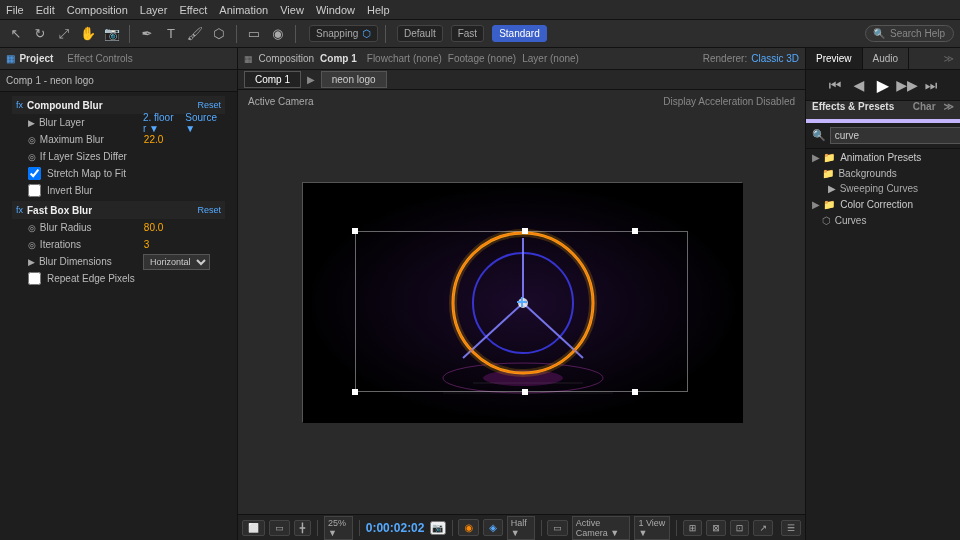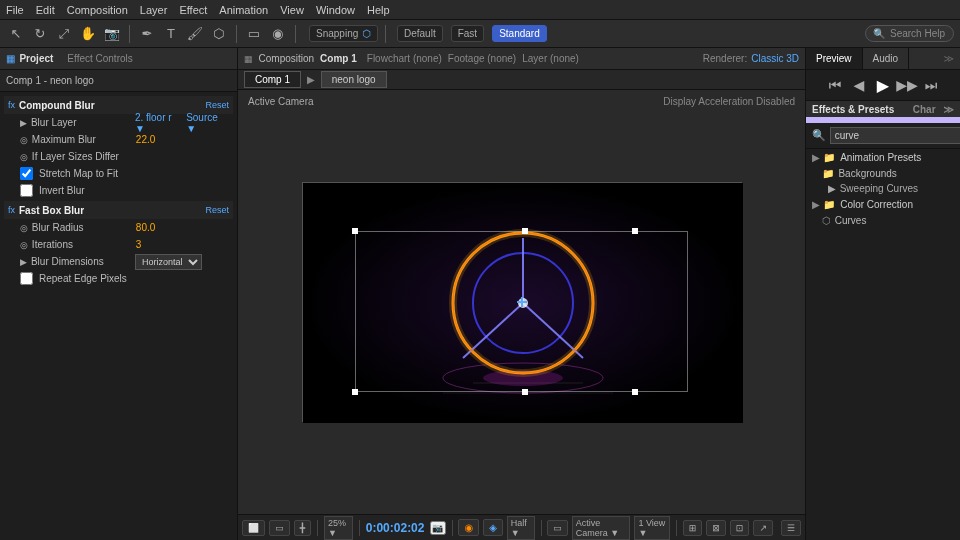--- a/index.html
+++ b/index.html
@@ -122,21 +122,21 @@
       padding: 0 6px;
       border-bottom: 1px solid #111;
       font-size: 10px;
       color: #bbb;
     }
 
     
     #effect-controls {
       flex: 1;
       overflow-y: auto;
-      padding: 4px 4px;
+      padding: 4px 12px;
     }
     .effect-group-header {
       display: flex;
       align-items: center;
       height: 18px;
       padding: 0 4px;
       background: #252525;
       color: #aaa;
       font-size: 10px;
       gap: 4px;
@@ -325,25 +325,24 @@
       display: flex; align-items: center; justify-content: center;
     }
 
     
     #effects-panel {
       flex: 1;
       overflow-y: auto;
     }
     .ep-header {
       display: flex;
-      align-items: center;
       background: #2d2d2d;
       height: 22px;
       padding: 0 6px;
-      border-bottom: 6px solid #c4b5fd;
+      border-bottom: 4px solid #c4b5fd;
       font-size: 10px;
       color: #ddd;
       font-weight: bold;
     }
     .ep-search {
       display: flex;
       align-items: center;
       padding: 4px 6px;
       border-bottom: 1px solid #111;
       gap: 4px;

